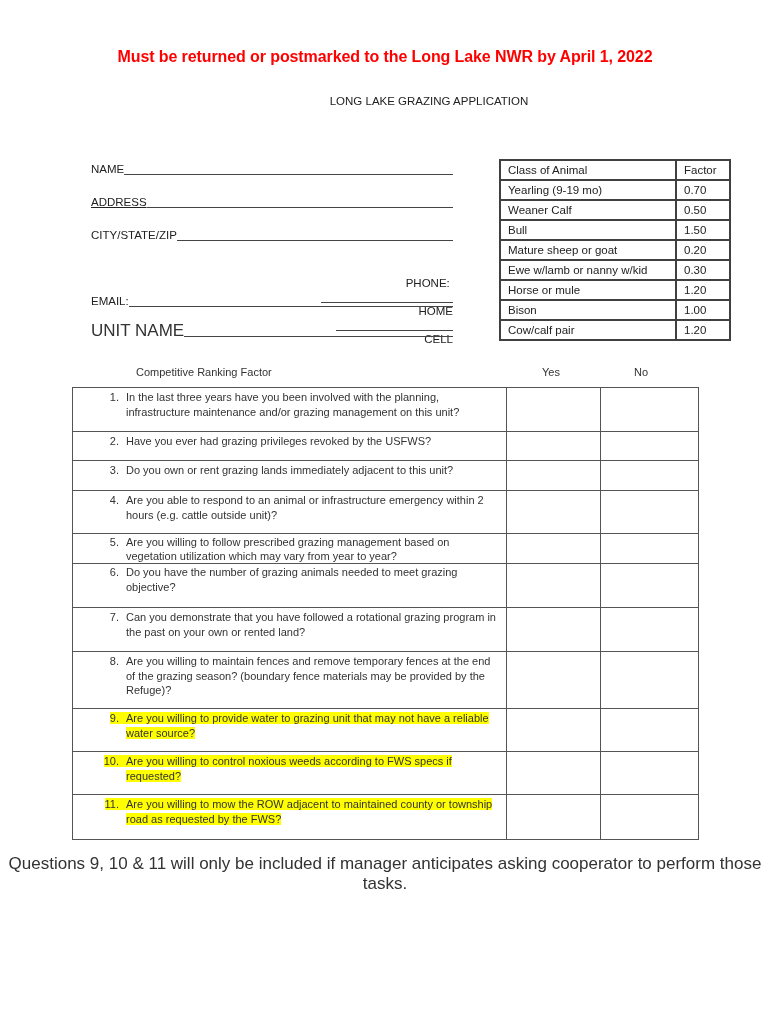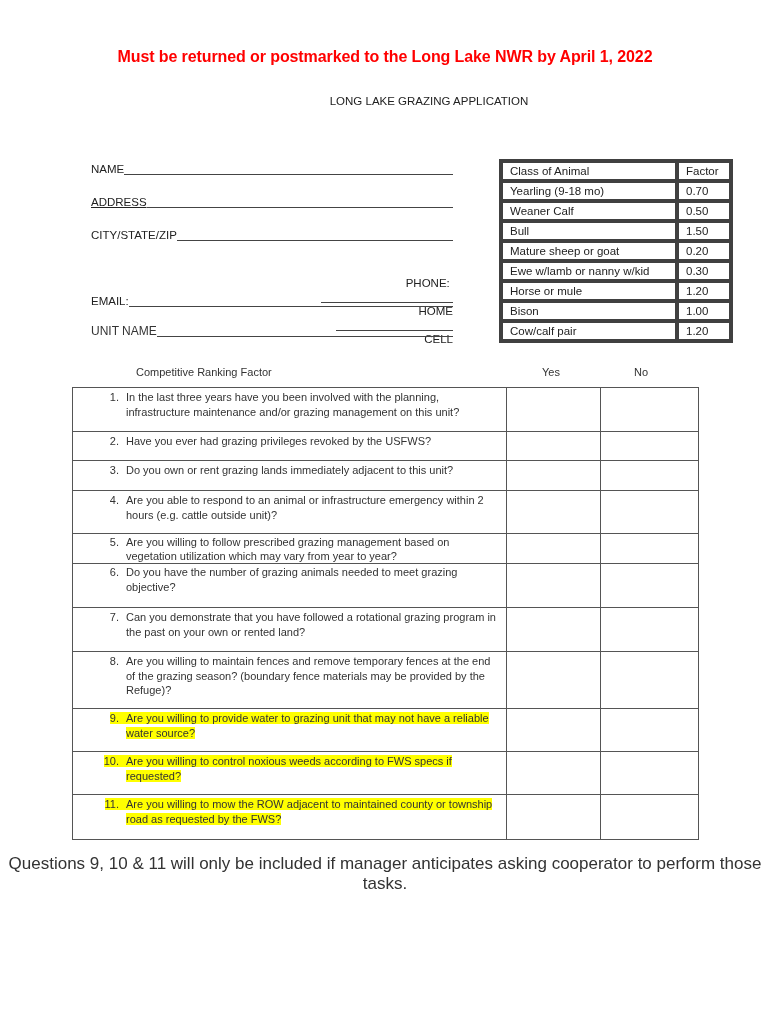--- a/index.html
+++ b/index.html
@@ -59,21 +59,21 @@
   
   .animal-table {
     left: 499px;
     top: 159px;
     border-collapse: collapse;
     font-family: "Liberation Sans", "DejaVu Sans", sans-serif;
     font-size: 11.5px;
     color: #222;
   }
   .animal-table td {
-    border: 4px solid #404040;
+    border: 2px solid #404040;
     height: 20px;
     padding: 0 0 0 7px;
     box-sizing: border-box;
     white-space: nowrap;
   }
   .animal-table td.c1 { width: 176px; }
   .animal-table td.c2 { width: 54px; }
 
   
   .rank-head {
@@ -152,32 +152,32 @@
   <span class="line fixed" style="width:132px;"></span>
   <span class="lbl">HOME</span>
   <span class="line fixed" style="width:117px;"></span>
   <span class="lbl">CELL</span>
 </div>
 <div class="abs field" style="top:292px;">
   <span class="lbl">EMAIL:</span>
   <span class="line"></span>
 </div>
 <div class="abs field" style="top:322px;">
-  <span class="lbl" style="font-size:12px;color:#333;text-align:center;">UNIT NAME</span>
+  <span class="lbl" style="font-size:17px;color:#333;text-align:center;">UNIT NAME</span>
   <span class="line"></span>
 </div>
 
 <table class="abs animal-table">
   <tbody>
       <tr>
     <td class="c1">Class of Animal</td>
     <td class="c2">Factor</td>
   </tr>
   <tr>
-    <td class="c1">Yearling (9-18 mo)</td>
+    <td class="c1">Yearling (9-19 mo)</td>
     <td class="c2">0.70</td>
   </tr>
   <tr>
     <td class="c1">Weaner Calf</td>
     <td class="c2">0.50</td>
   </tr>
   <tr>
     <td class="c1">Bull</td>
     <td class="c2">1.50</td>
   </tr>

